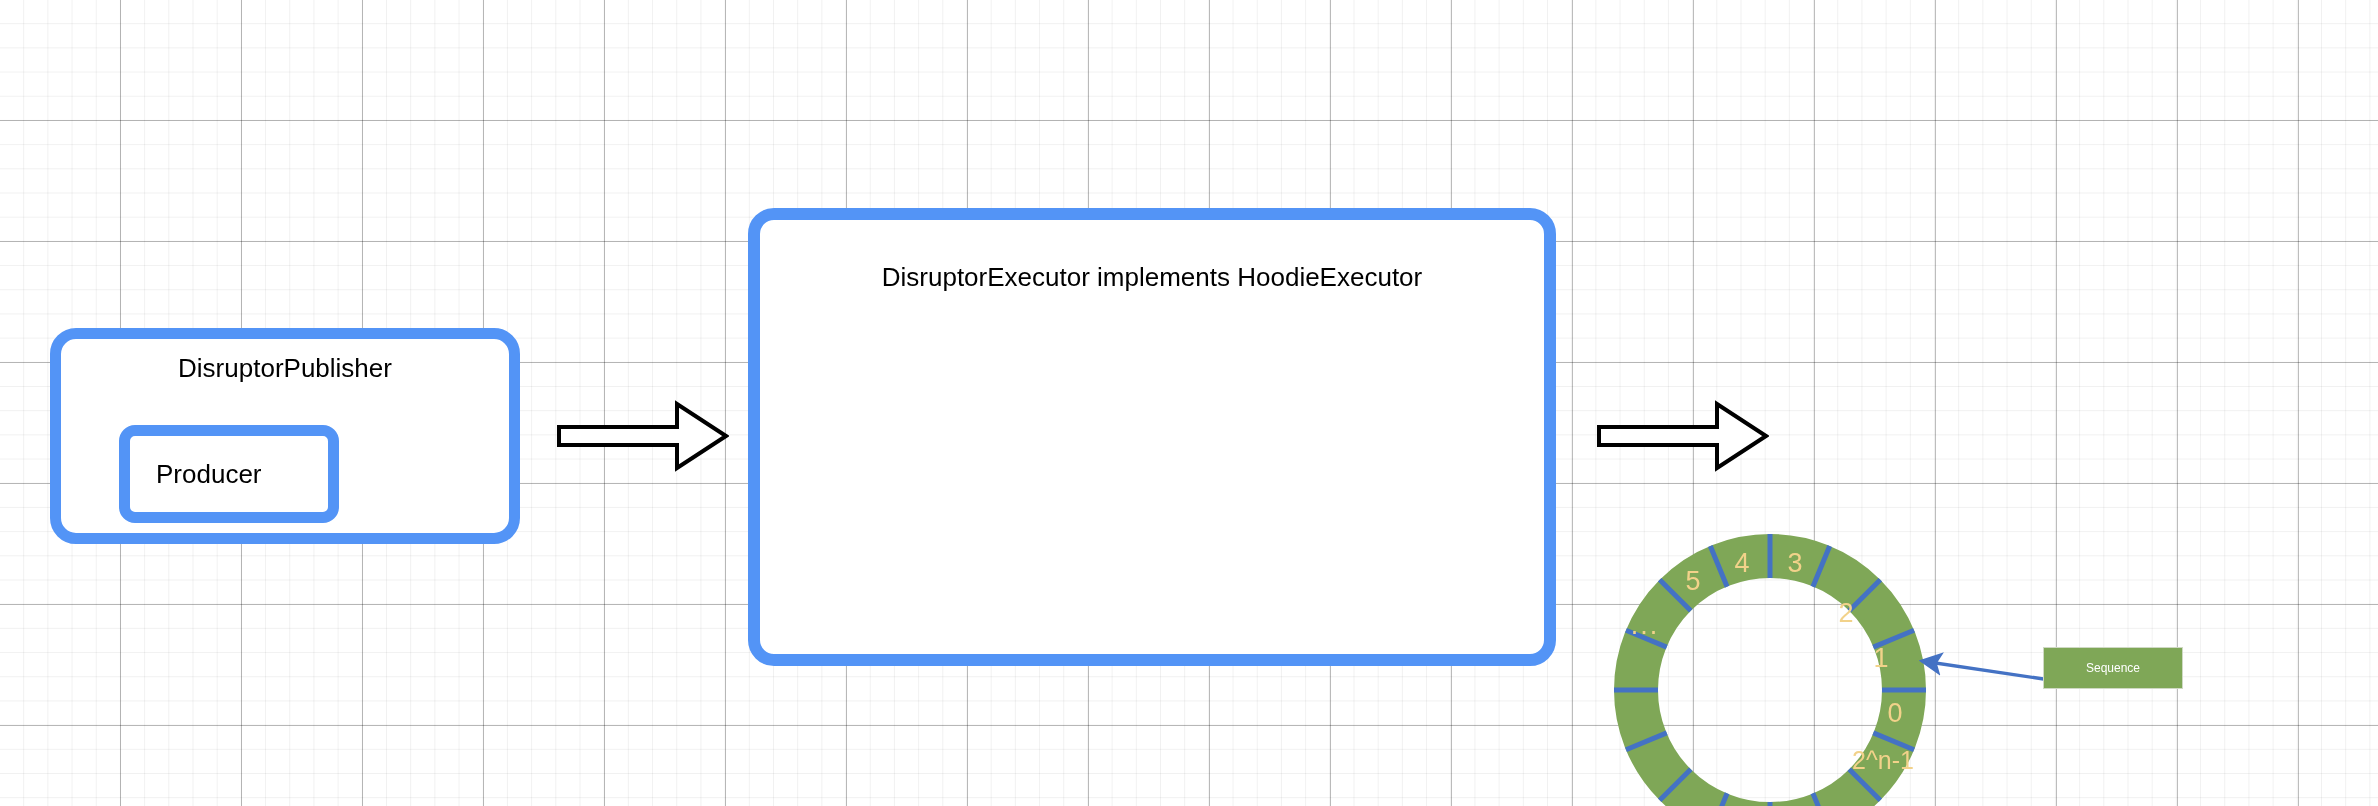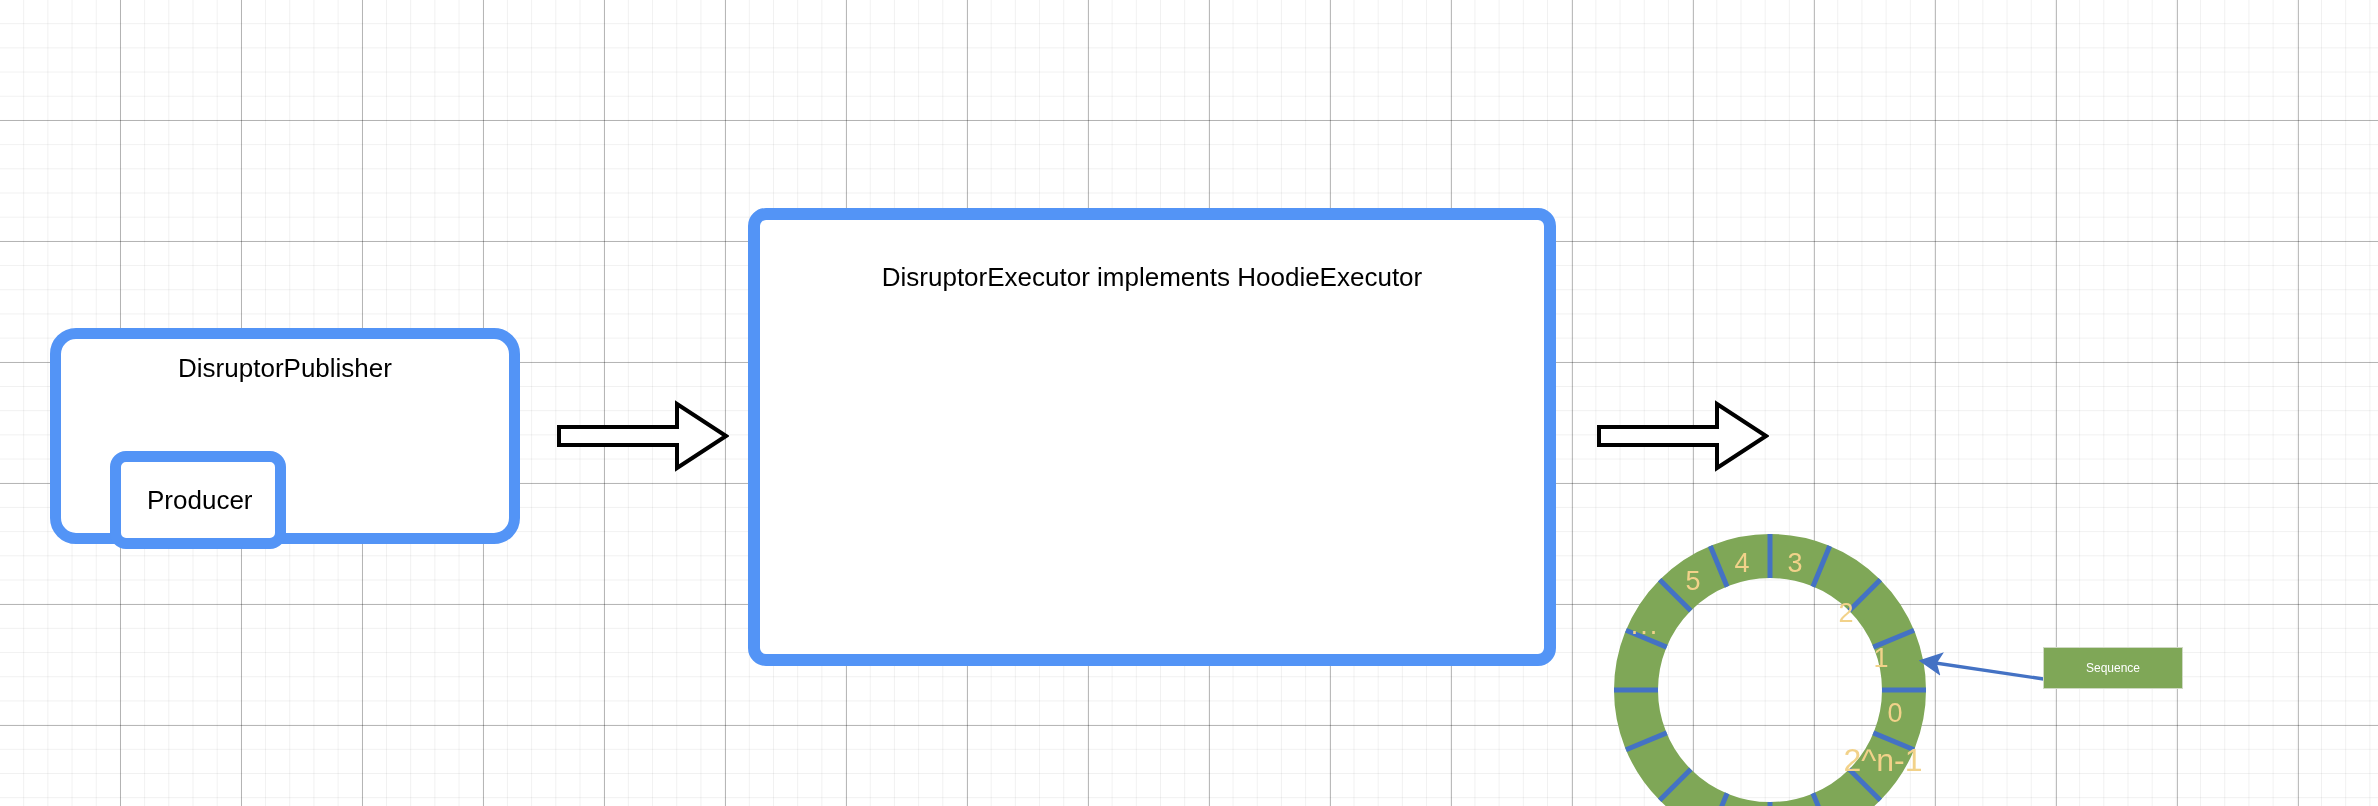--- a/index.html
+++ b/index.html
@@ -29,21 +29,21 @@
 
   
   .outer-box {
     position: absolute;
     background: #ffffff;
     border: 11px solid #5394f6;
     border-radius: 26px;
     box-sizing: border-box;
   }
   .outer-box.center {
-    border-radius: 18px;
+    border-radius: 26px;
     border-width: 12px;
   }
   .box-title {
     position: absolute;
     left: 0;
     right: 0;
     text-align: center;
     color: #000000;
     font-size: 26px;
     font-family: "Liberation Sans", sans-serif;
@@ -62,21 +62,21 @@
     padding-left: 26px;
     color: #000000;
     font-size: 26px;
     font-family: "Liberation Sans", sans-serif;
     white-space: nowrap;
   }
 
   
   #publisher-box  { left: 50px;  top: 328px; width: 470px; height: 216px; }
   #publisher-title{ top: 14px; }
-  #producer-box   { left: 49px; top: 86px;  width: 176px; height: 98px; margin-top: 26px; }
+  #producer-box   { left: 58px; top: 86px;  width: 220px; height: 98px; }
 
   
   #handler-box    { left: 1808px; top: 328px; width: 470px; height: 216px; }
   #handler-title  { top: 30px; }
   #consumer-box   { left: 40px; top: 86px;  width: 220px; height: 98px; }
 
   
   #executor-box   { left: 748px; top: 208px; width: 808px; height: 458px; }
   #executor-title { top: 42px; }
 
@@ -94,21 +94,21 @@
   .ring-label {
     position: absolute;
     color: #f2d28a;
     font-size: 27px;
     font-family: "Liberation Sans", sans-serif;
     white-space: nowrap;
     transform: translate(-50%, -50%);
     pointer-events: none;
   }
   .ring-label.small { letter-spacing: 2px; }
-  .ring-label.pow   { font-size: 32px; }
+  .ring-label.pow   { font-size: 25px; }
 
   
   #sequence-box {
     position: absolute;
     left: 1283px;
     top: 427px;
     width: 140px;
     height: 42px;
     background: #7fa757;
     border: 1px solid #cfd9c4;

